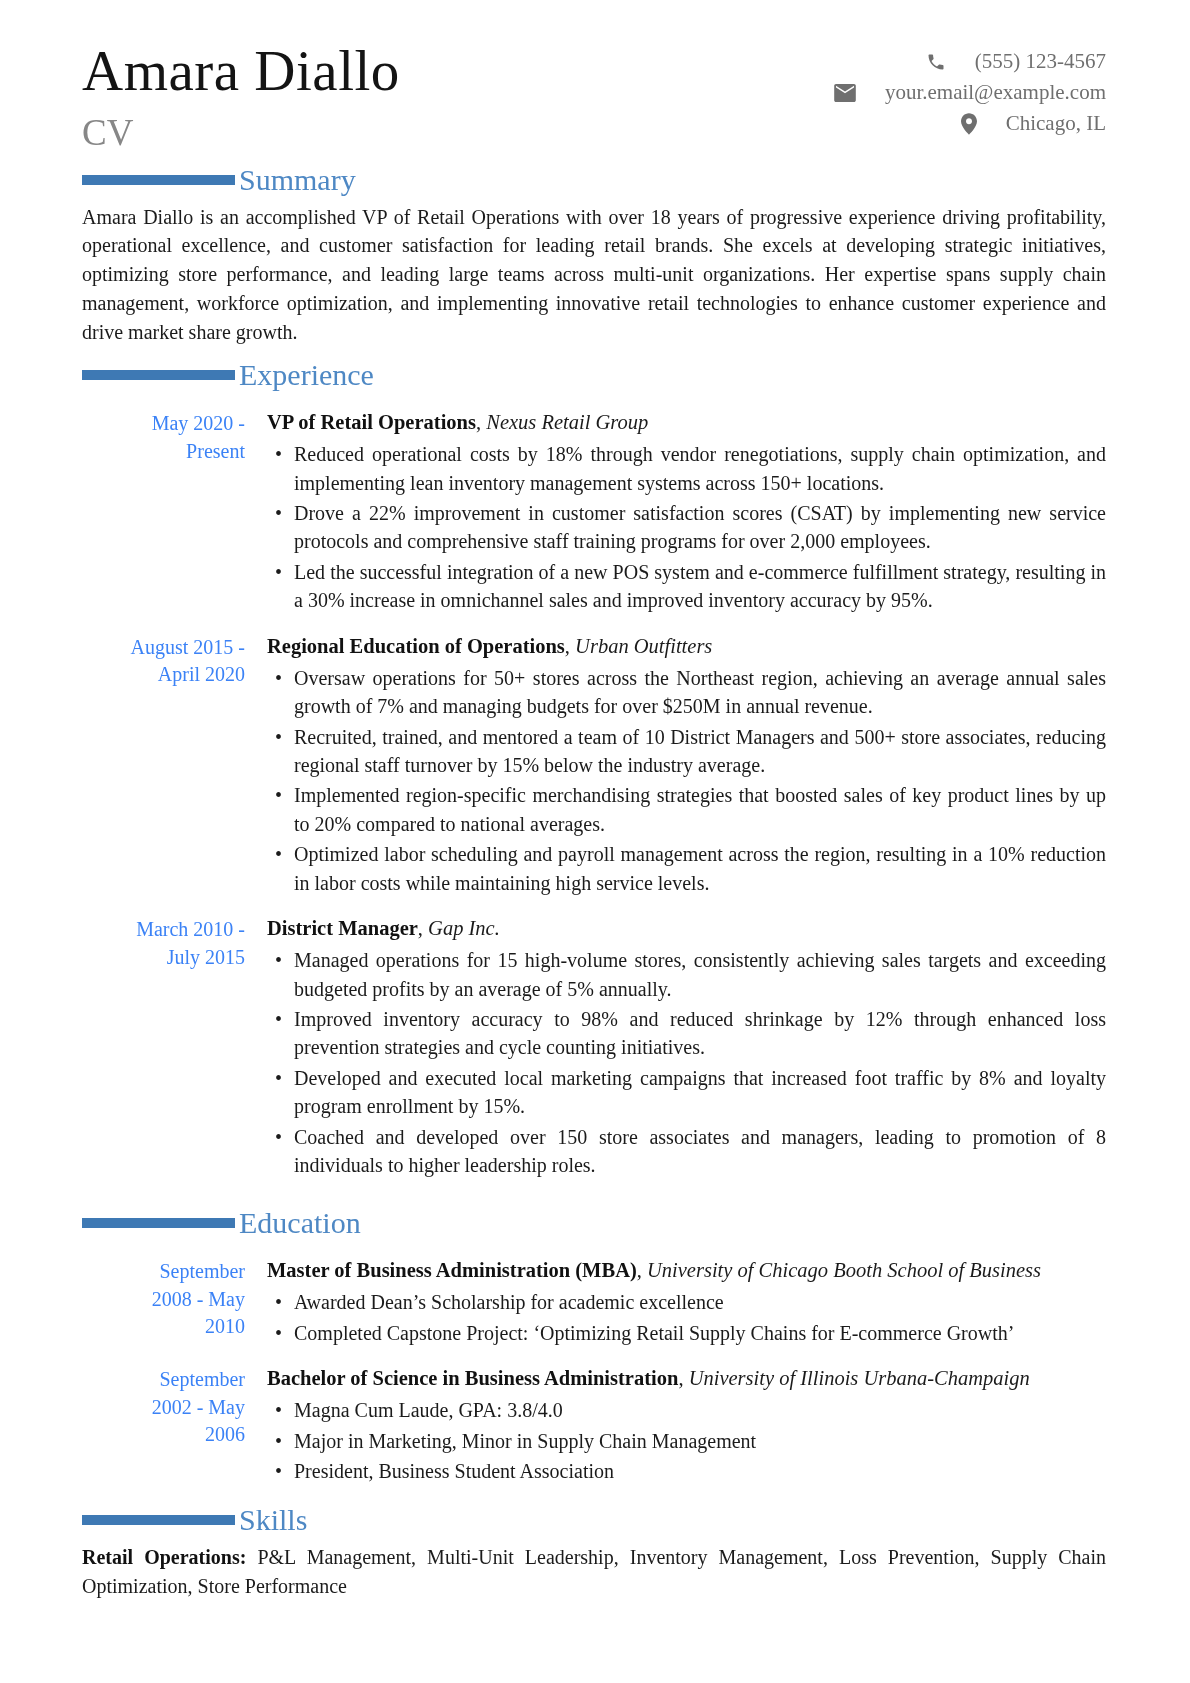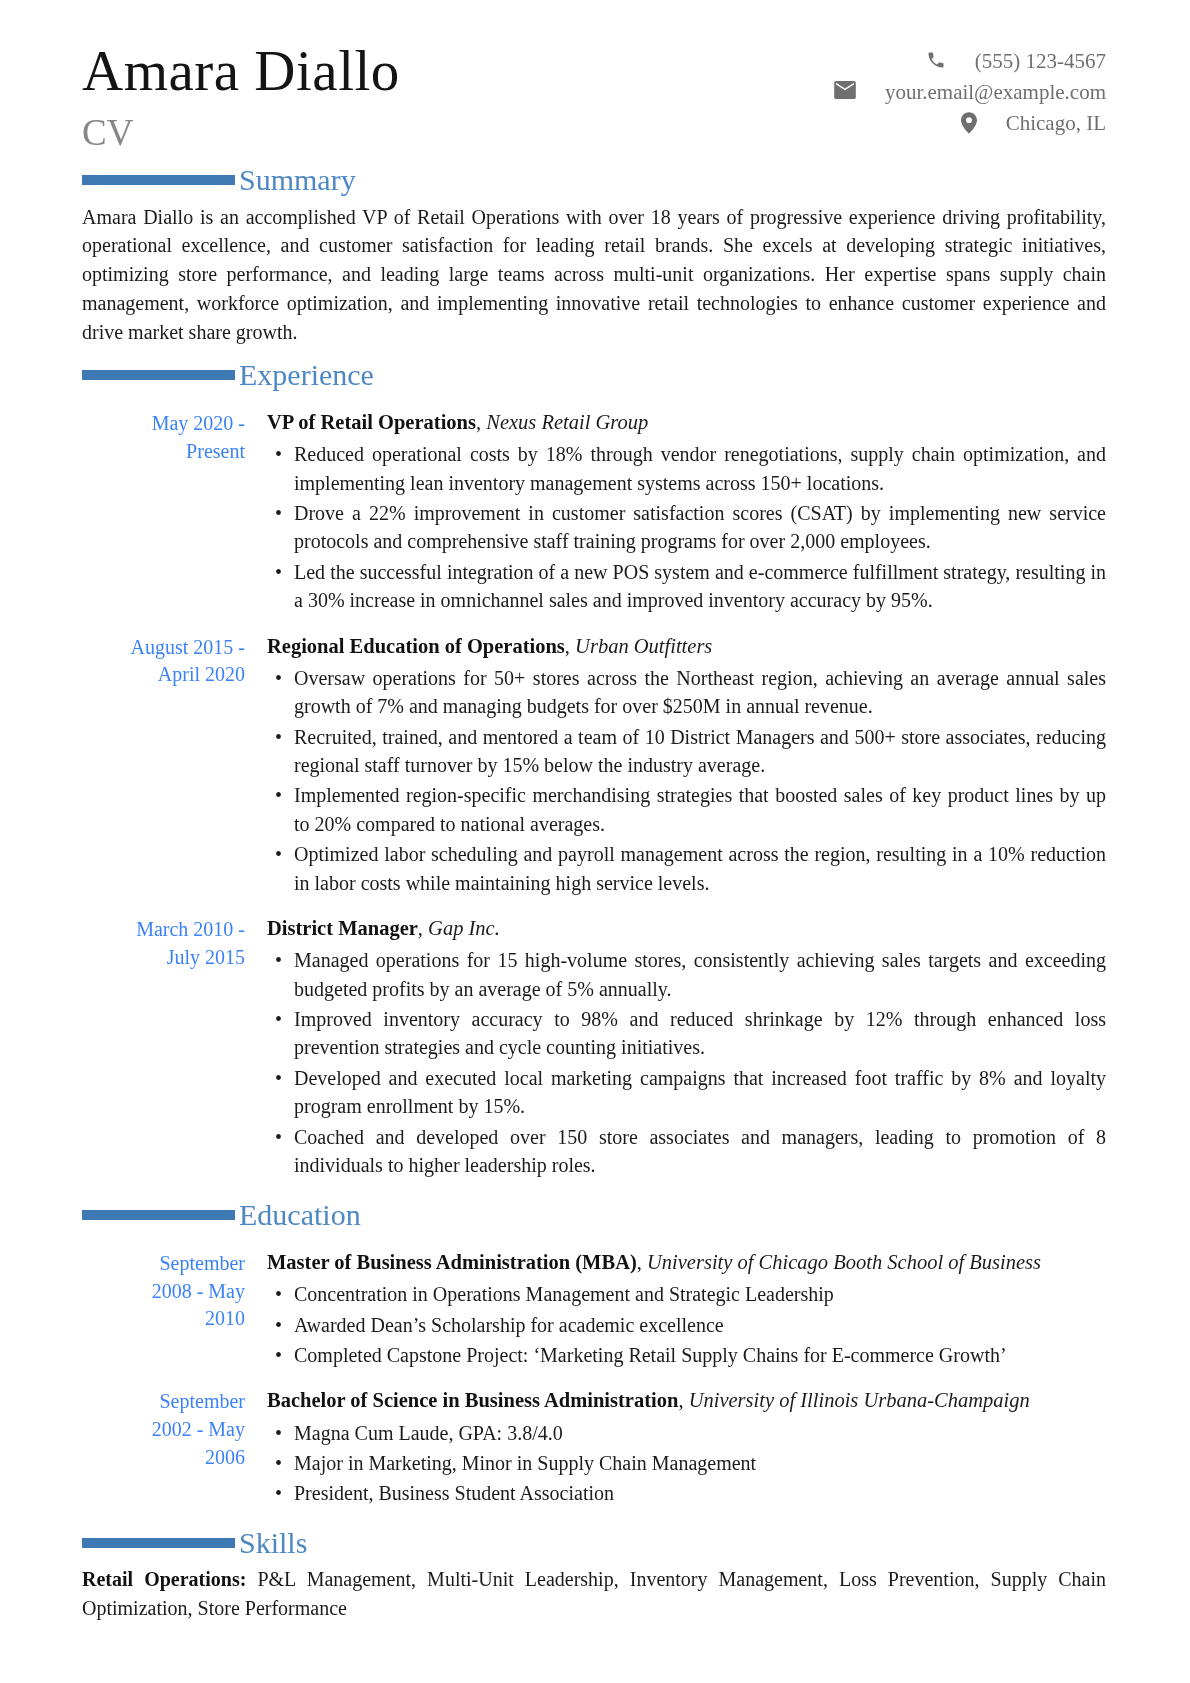--- a/index.html
+++ b/index.html
@@ -15,21 +15,21 @@
     width: 1190px; height: 1683px;
     padding: 42px 84px 12px 82px;
   }
 
   
   .header { display: flex; justify-content: space-between; align-items: flex-start; }
   .name { font-size: 57px; line-height: 1.0; color: #141414; letter-spacing: 0.5px; }
   .subtitle { font-size: 37px; line-height: 1.0; color: #878787; margin-top: 15px; }
   .contact { margin-top: 8px; display: flex; flex-direction: column; align-items: flex-end; gap: 8px;
              color: #6f6f6f; font-size: 21px; }
-  .contact-row { display: flex; align-items: flex-start; gap: 29px; line-height: 1.1; }
+  .contact-row { display: flex; align-items: center; gap: 29px; line-height: 1.1; }
   .contact-row svg { display: block; }
 
   
   .section-header { display: flex; align-items: center; gap: 4px; margin-top: 13px; margin-bottom: 7px; }
   .section-bar { width: 153px; height: 10px; background: #3E79B4; }
   .section-title { font-size: 30px; line-height: 1.05; color: #4E88C4; }
 
   
   .paragraph { font-size: 20px; line-height: 1.44; text-align: justify; color: #1b1b1b; }
 
@@ -127,33 +127,32 @@
       <div class="entry-head"><span class="role">District Manager</span><span>, </span><span class="org">Gap Inc.</span></div>
       <ul class="bullets">
         <li>Managed operations for 15 high-volume stores, consistently achieving sales targets and exceeding budgeted profits by an average of 5% annually.</li>
         <li>Improved inventory accuracy to 98% and reduced shrinkage by 12% through enhanced loss prevention strategies and cycle counting initiatives.</li>
         <li>Developed and executed local marketing campaigns that increased foot traffic by 8% and loyalty program enrollment by 15%.</li>
         <li>Coached and developed over 150 store associates and managers, leading to promotion of 8 individuals to higher leadership roles.</li>
       </ul>
     </div>
   </div>
 
-  <div class="section-header" style="margin-top:20px">
+  <div class="section-header" style="margin-top:28px">
     <div class="section-bar"></div>
     <div class="section-title">Education</div>
   </div>
 
   <div class="entry">
     <div class="entry-date">September<br>2008 - May<br>2010</div>
     <div>
       <div class="entry-head"><span class="role">Master of Business Administration (MBA)</span><span>, </span><span class="org">University of Chicago Booth School of Business</span></div>
       <ul class="bullets">
-        <li>Concentration in Operations Management and Strategic Leadership</li>
         <li>Awarded Dean’s Scholarship for academic excellence</li>
-        <li>Completed Capstone Project: ‘Marketing Retail Supply Chains for E-commerce Growth’</li>
+        <li>Completed Capstone Project: ‘Optimizing Retail Supply Chains for E-commerce Growth’</li>
       </ul>
     </div>
   </div>
 
   <div class="entry">
     <div class="entry-date">September<br>2002 - May<br>2006</div>
     <div>
       <div class="entry-head"><span class="role">Bachelor of Science in Business Administration</span><span>, </span><span class="org">University of Illinois Urbana-Champaign</span></div>
       <ul class="bullets">
         <li>Magna Cum Laude, GPA: 3.8/4.0</li>

